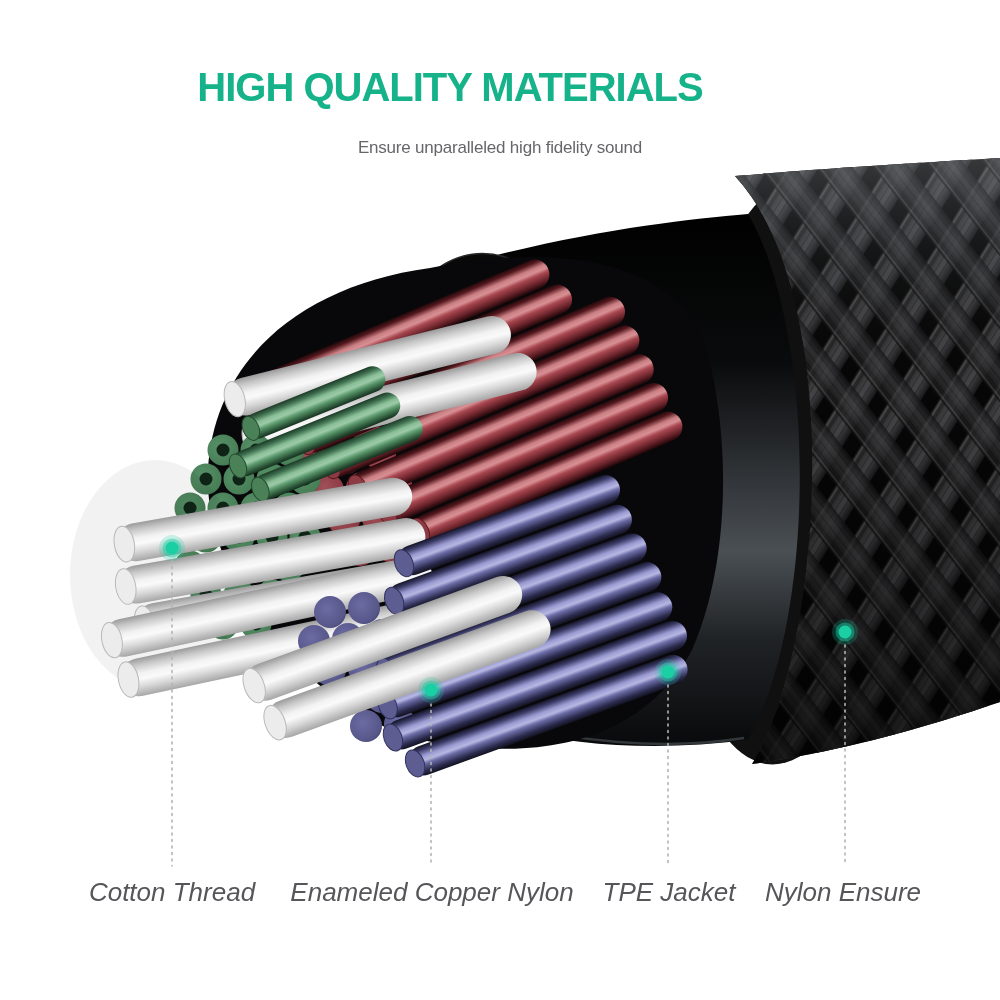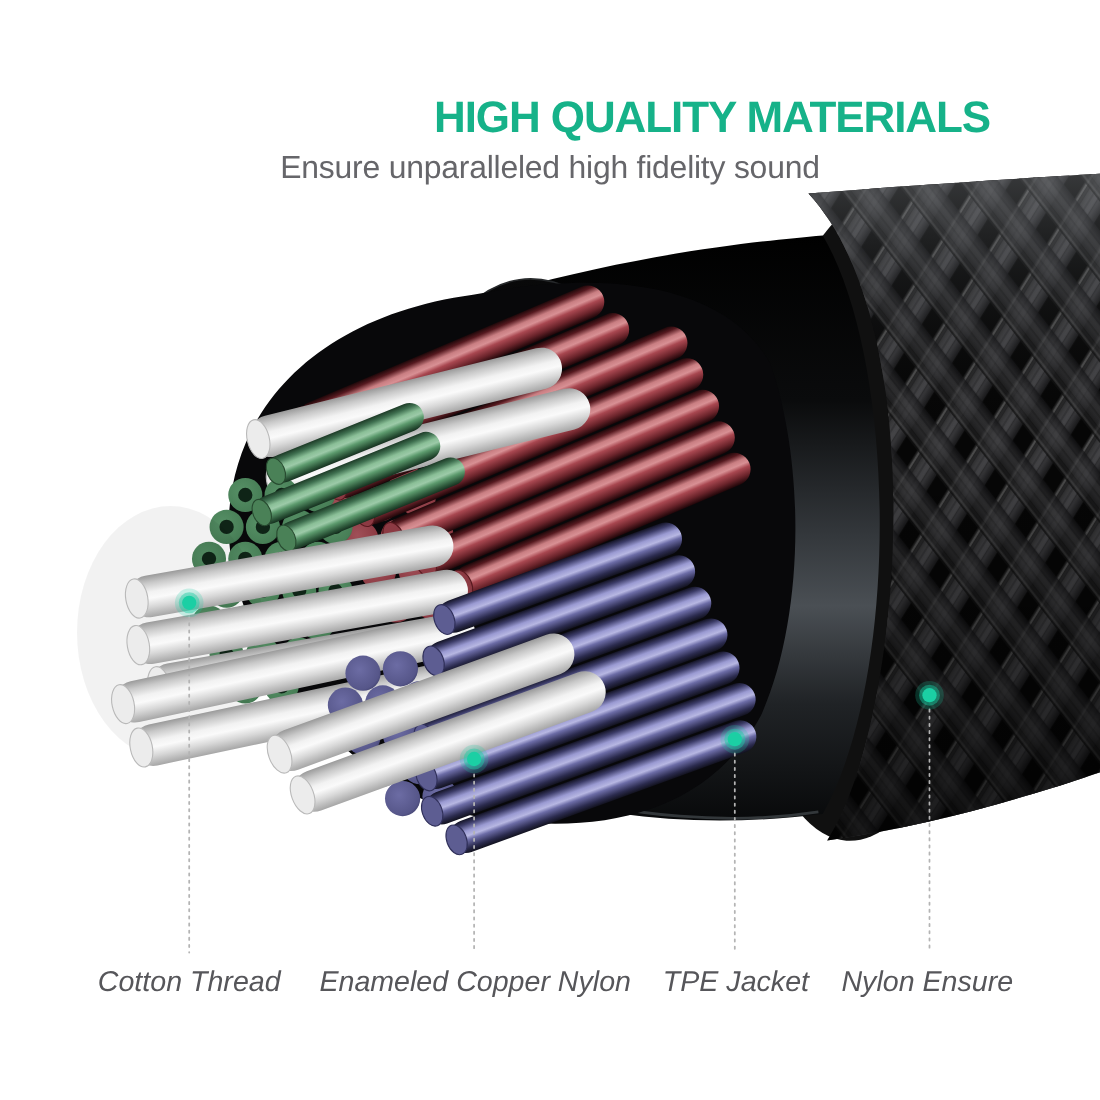--- a/index.html
+++ b/index.html
@@ -1,21 +1,21 @@
 <!DOCTYPE html>
 <html style="--accent: #16b289; --subtitle-color: #66666a; --label-color: #56565a; --dot-color: #1bcfa4; --leader-color: #b4b4b4; --bg: #ffffff;"><head>
 <meta charset="utf-8">
 <style>
   html,body{margin:0;padding:0;background:#fff;}
   .stage{position:relative;width:1000px;height:1000px;background:var(--bg,#fff);overflow:hidden;
          font-family:"Liberation Sans", sans-serif;}
-  .title{position:absolute;left:0;top:87px;width:900px;text-align:right;
+  .title{position:absolute;left:0;top:67px;width:900px;text-align:center;
          font-size:40px;font-weight:700;letter-spacing:-1px;color:var(--accent,#16b289);line-height:1;}
   .subtitle{position:absolute;left:0;top:139px;width:1000px;text-align:center;
-         font-size:29px;font-weight:400;letter-spacing:-0.2px;color:var(--subtitle-color,#66666a);line-height:1;}
+         font-size:17px;font-weight:400;letter-spacing:-0.2px;color:var(--subtitle-color,#66666a);line-height:1;}
   .art{position:absolute;left:0;top:0;width:1000px;height:1000px;}
   .callout-label{position:absolute;top:879px;transform:translateX(-50%);white-space:nowrap;
          font-size:26px;color:var(--label-color,#56565a);line-height:1;font-style:italic;}
   .leader{stroke:var(--leader-color,#b4b4b4);stroke-width:1.6;stroke-dasharray:2 4.5;stroke-linecap:round;fill:none;}
   .dotHalo{fill:var(--dot-color,#1bcfa4);opacity:.22}
   .dotMid{fill:var(--dot-color,#1bcfa4);opacity:.45}
   .dotCore{fill:var(--dot-color,#1bcfa4)}
   .rr{fill:url(#gRed)} .rb{fill:url(#gBlue)} .rg{fill:url(#gGreen)} .rw{fill:url(#gWhite)}
   .cr{fill:#8c3a43;stroke:#58191f;stroke-width:1}
   .cb{fill:#5d5d92;stroke:#30305a;stroke-width:1}

